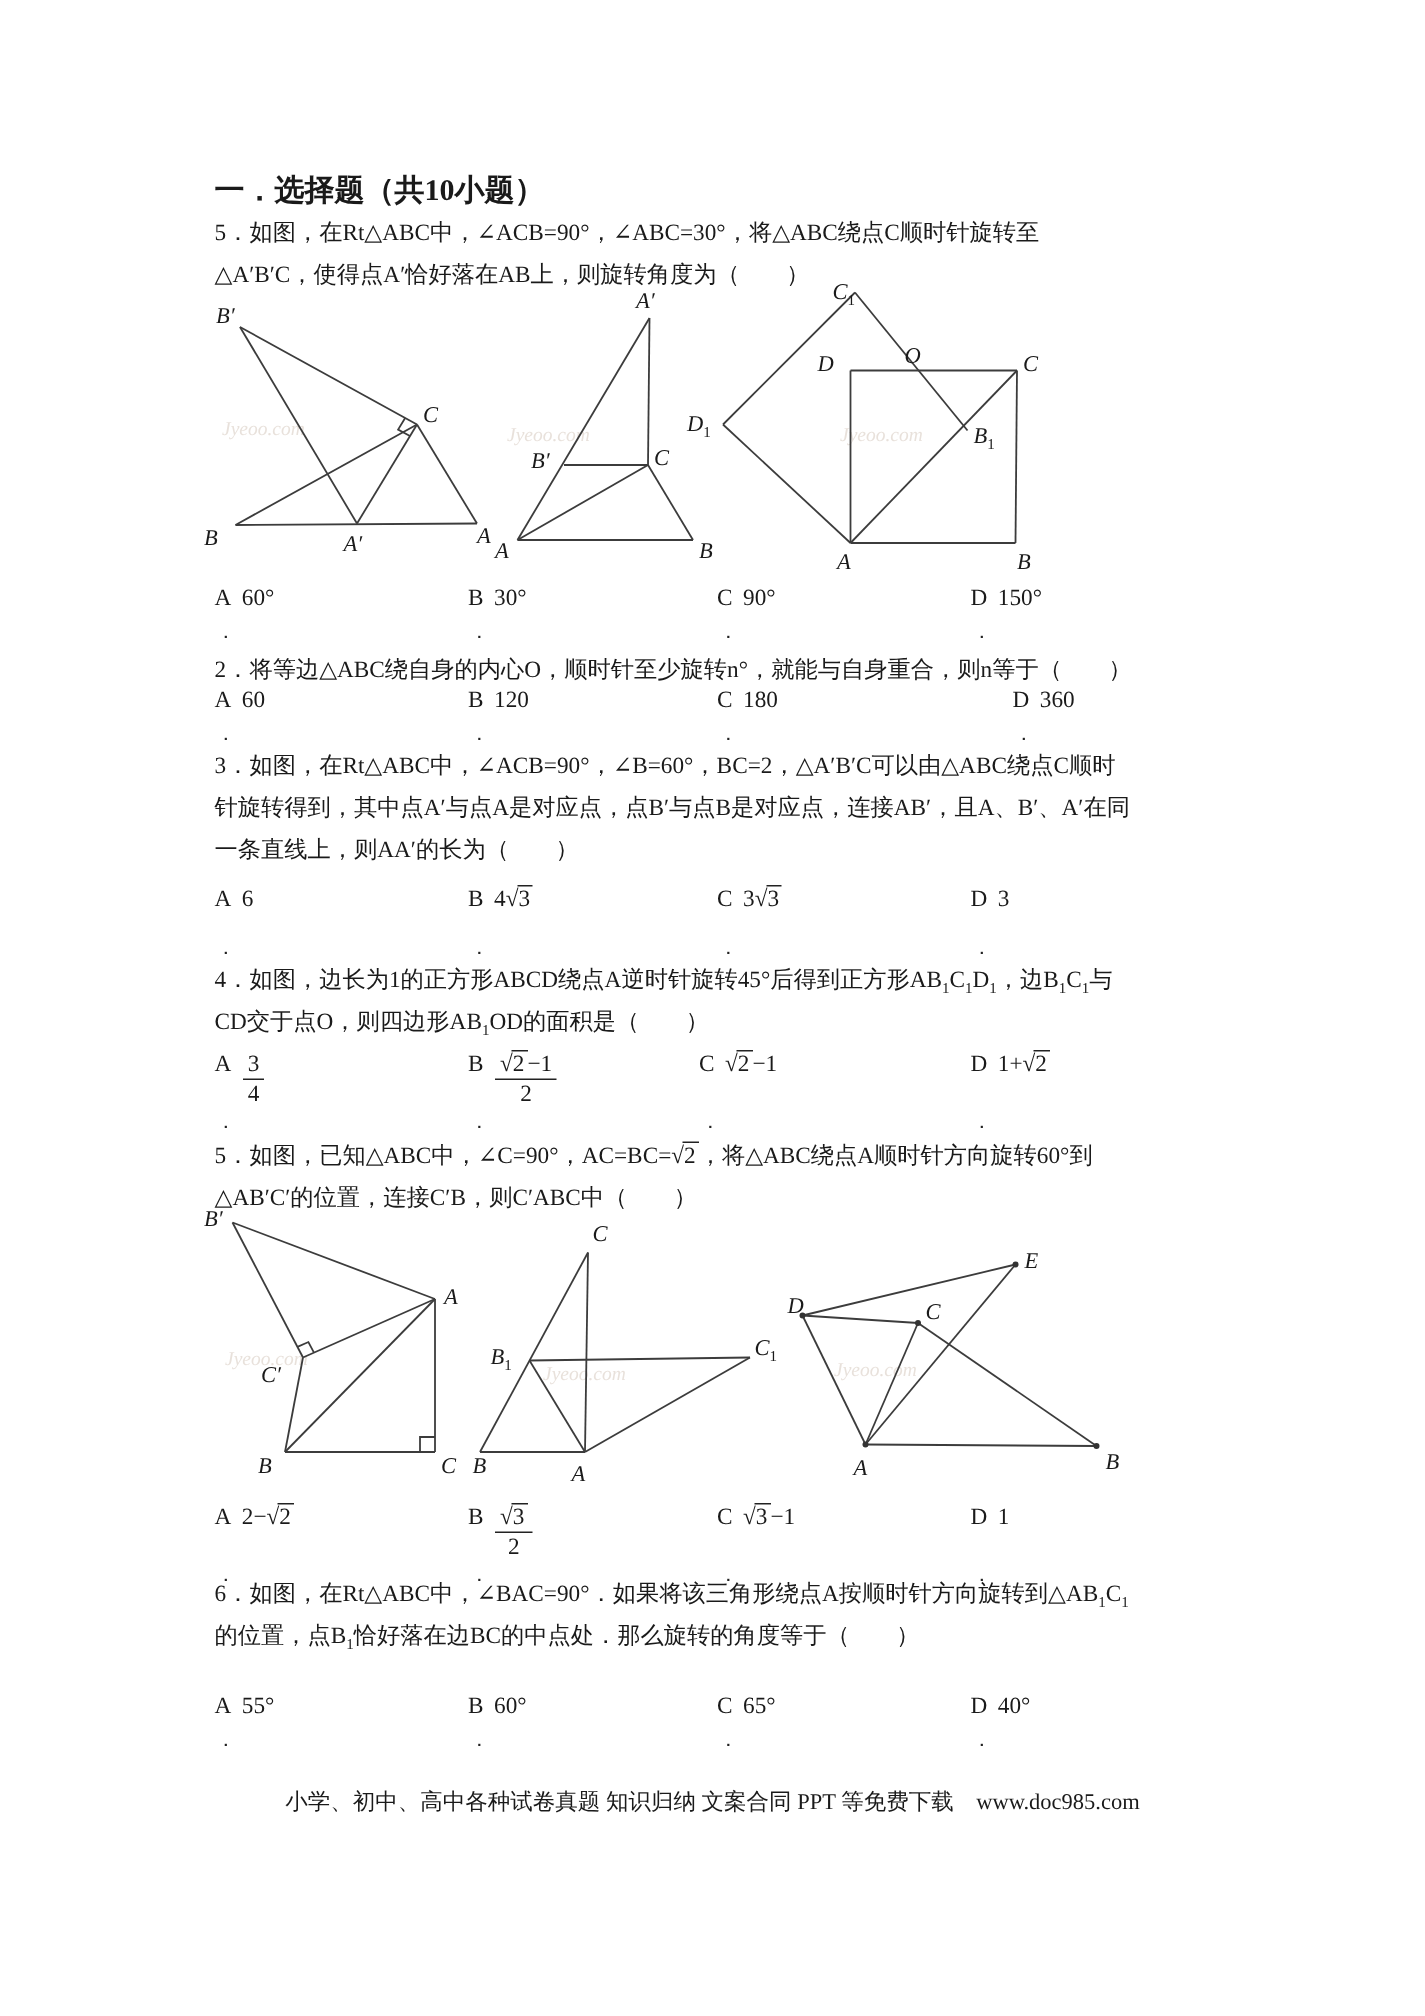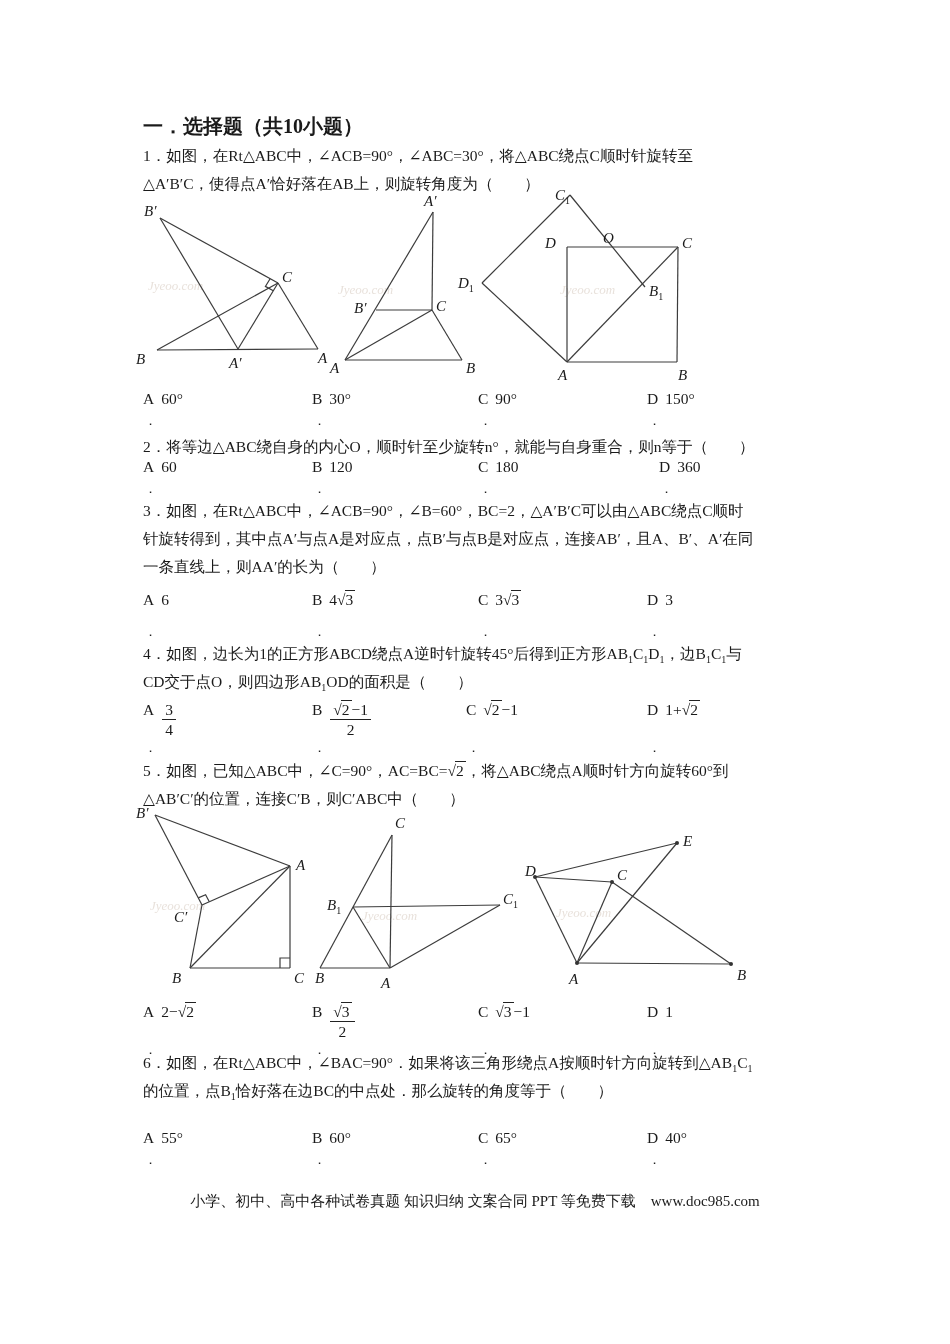--- a/index.html
+++ b/index.html
@@ -40,21 +40,21 @@
   <span class="wm" style="left:148px;top:278px">Jyeoo.com</span>
   <span class="wm" style="left:338px;top:282px">Jyeoo.com</span>
   <span class="wm" style="left:560px;top:282px">Jyeoo.com</span>
   <span class="wm" style="left:150px;top:898px">Jyeoo.com</span>
   <span class="wm" style="left:362px;top:908px">Jyeoo.com</span>
   <span class="wm" style="left:556px;top:905px">Jyeoo.com</span>
 
   <div class="hdr" style="left:143px;top:113px">一．选择题（共10小题）</div>
 
   <div class="qblock" style="left:143px;top:142px">
-    <div class="qline">1．如图，在Rt△ABC中，∠ACB=90°，∠ABC=30°，将△ABC绕点C顺时针旋转至</div>
+    <div class="qline">5．如图，在Rt△ABC中，∠ACB=90°，∠ABC=30°，将△ABC绕点C顺时针旋转至</div>
     <div class="qline">△A′B′C，使得点A′恰好落在AB上，则旋转角度为（　　）</div>
   </div>
 
   <div class="fig" style="left:130px;top:195px;width:200px;height:190px">
     <svg width="200" height="190" viewBox="0 0 200 190">
       <line x1="30" y1="23" x2="148" y2="88"></line>
       <line x1="148" y1="88" x2="188" y2="154"></line>
       <line x1="27" y1="155" x2="188" y2="154"></line>
       <line x1="27" y1="155" x2="148" y2="88"></line>
       <line x1="30" y1="23" x2="108" y2="154"></line>
@@ -112,21 +112,21 @@
     <div class="opt" style="left:504px"><span class="ol">D</span><span>150°</span><div class="odot">．</div></div>
   </div>
 
   <div class="qblock" style="left:143px;top:433px">
     <div class="qline">2．将等边△ABC绕自身的内心O，顺时针至少旋转n°，就能与自身重合，则n等于（　　）</div>
   </div>
   <div class="optrow" style="left:143px;top:457px">
     <div class="opt" style="left:0"><span class="ol">A</span><span>60</span><div class="odot">．</div></div>
     <div class="opt" style="left:169px"><span class="ol">B</span><span>120</span><div class="odot">．</div></div>
     <div class="opt" style="left:335px"><span class="ol">C</span><span>180</span><div class="odot">．</div></div>
-    <div class="opt" style="left:516px"><span class="ol">D</span><span>360</span><div class="odot">．</div></div>
+    <div class="opt" style="left:532px"><span class="ol">D</span><span>360</span><div class="odot">．</div></div>
   </div>
 
   <div class="qblock" style="left:143px;top:497px">
     <div class="qline">3．如图，在Rt△ABC中，∠ACB=90°，∠B=60°，BC=2，△A′B′C可以由△ABC绕点C顺时</div>
     <div class="qline">针旋转得到，其中点A′与点A是对应点，点B′与点B是对应点，连接AB′，且A、B′、A′在同</div>
     <div class="qline">一条直线上，则AA′的长为（　　）</div>
   </div>
   <div class="optrow mid" style="left:143px;top:590px">
     <div class="opt" style="left:0"><span class="ol">A</span><span>6</span><div class="odot">．</div></div>
     <div class="opt" style="left:169px"><span class="ol">B</span><span>4<span class="sq"><span class="rs">√</span><span class="rb">3</span></span></span><div class="odot">．</div></div>

